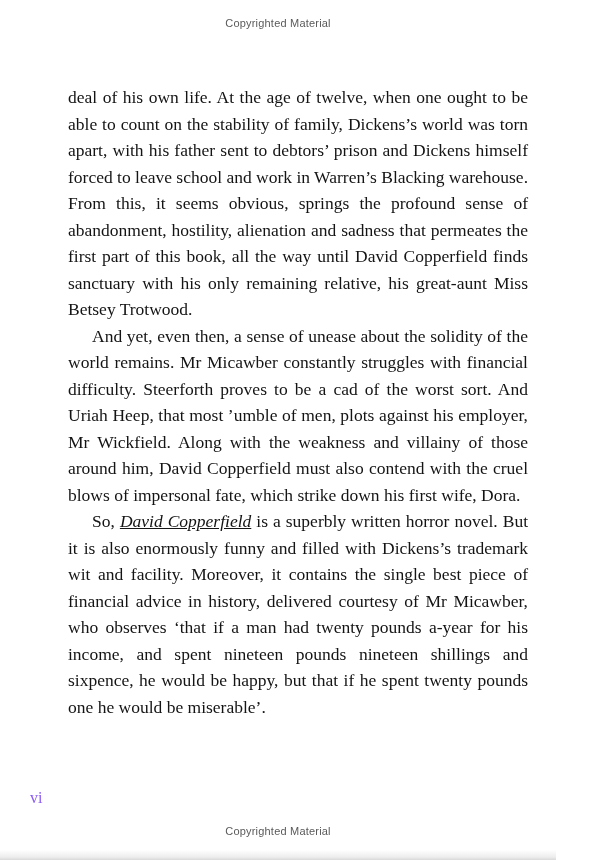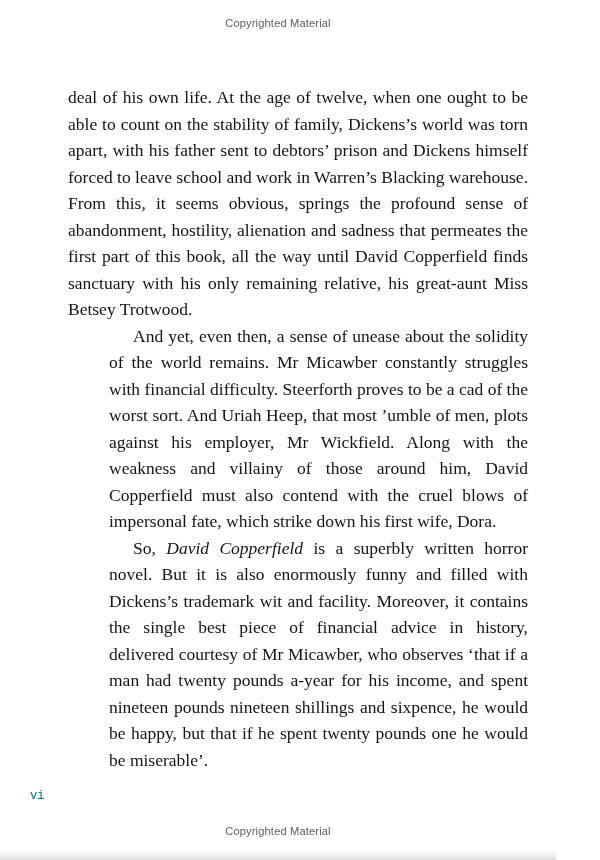--- a/index.html
+++ b/index.html
@@ -39,32 +39,32 @@
     line-height: 26.5px;
     text-align: justify;
     color: #141414;
   }
   .text-block p {
     margin: 0;
     padding: 0;
   }
   .text-block p.indented {
     text-indent: 24px;
-    margin-left: 41px;
   }
   .text-block .italic {
     font-style: italic;
+    text-decoration: underline;
   }
   .page-number {
     position: absolute;
     left: 30px;
     top: 789px;
-    font-size: 12px;
-    color: #0369a1;
-    font-family: Liberation Mono, monospace;
+    font-size: 16px;
+    color: #8b5cf6;
+    font-family: Liberation Serif, serif;
   }
   .bottom-edge {
     position: absolute;
     left: 0;
     bottom: 0;
     width: 100%;
     height: 10px;
     background: linear-gradient(to bottom, #ffffff 0%, #ededed 70%, #d9d9d9 100%);
   }
 </style>

